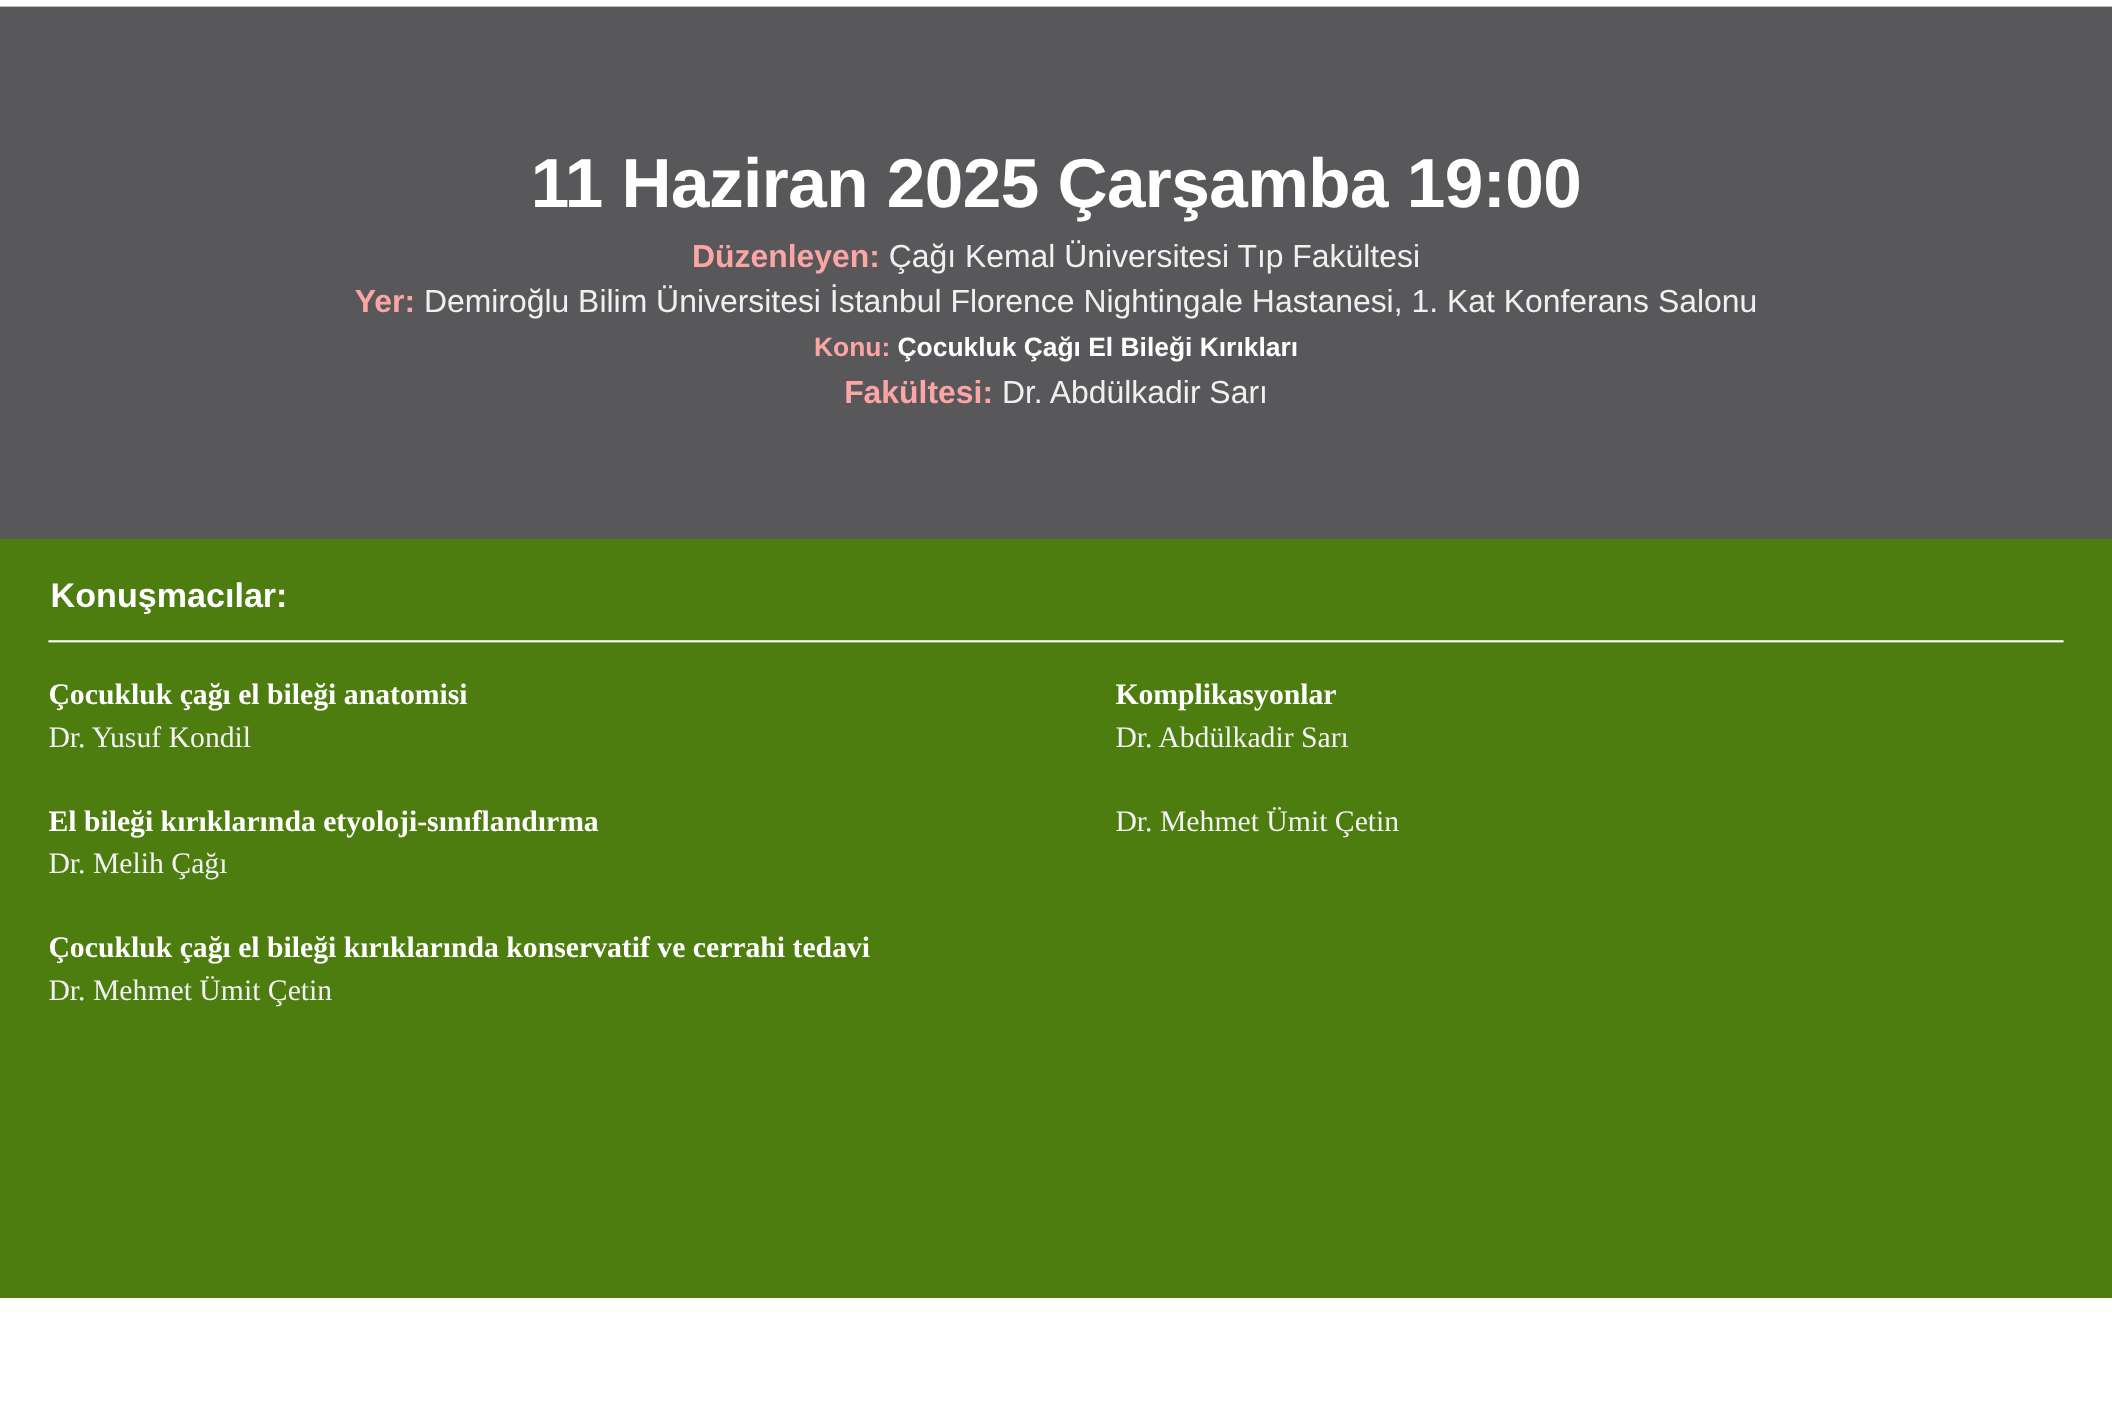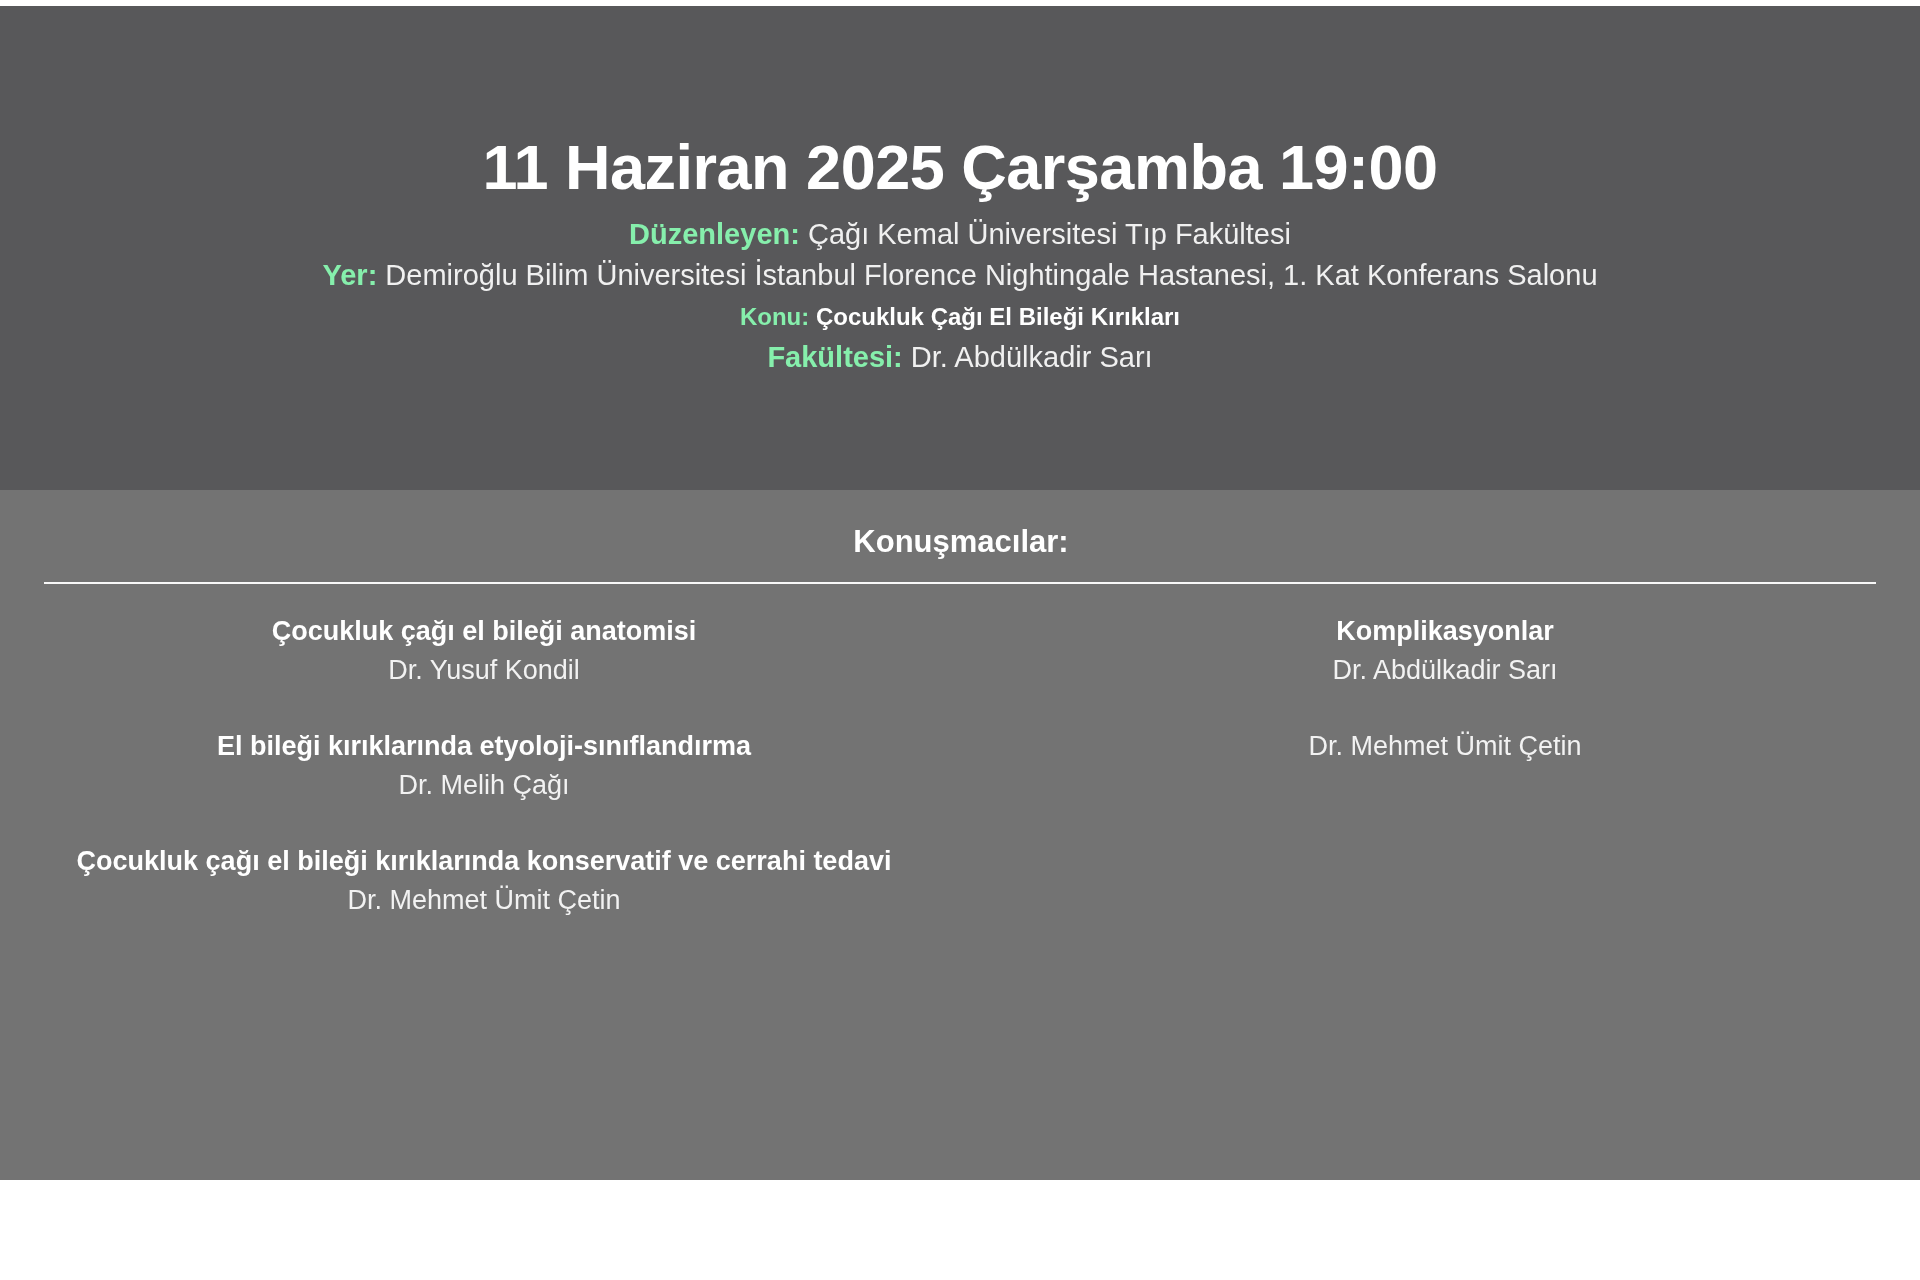--- a/index.html
+++ b/index.html
@@ -45,62 +45,62 @@
   .meta-line {
     font-size: 29px;
     line-height: 1.42;
     color: #f0f0f0;
     font-weight: normal;
     margin: 0;
     padding: 0 40px;
   }
   .meta-line .lbl {
     font-weight: bold;
-    color: #86efac;
+    color: #fca5a5;
   }
   .meta-line.topic {
     font-weight: bold;
     font-size: 24px;
     color: #ffffff;
     margin-top: 4px;
   }
   .meta-line.topic .lbl { font-weight: bold; }
   .meta-line.moderator {
     margin-top: 2px;
   }
   
   .speakers-panel {
     position: absolute;
     left: 0;
     top: 490px;
     width: 1920px;
     height: 690px;
-    background: #737373;
+    background: #4d7c0f;
     box-sizing: border-box;
     padding: 34px 44px 0 44px;
     color: #ffffff;
-    text-align: center;
   }
   .speakers-title {
     font-size: 31px;
     font-weight: bold;
     color: #ffffff;
     margin: 0 0 22px 2px;
   }
   .divider {
     width: 100%;
     height: 2px;
     background: #ffffff;
     opacity: 0.95;
     margin-bottom: 30px;
   }
   .columns {
     display: flex;
     flex-direction: row;
     align-items: flex-start;
+    font-family: Liberation Serif, serif;
   }
   .col {
     width: 50%;
     box-sizing: border-box;
   }
   .col.right {
     padding-left: 54px;
   }
   .talk {
     margin-bottom: 42px;

